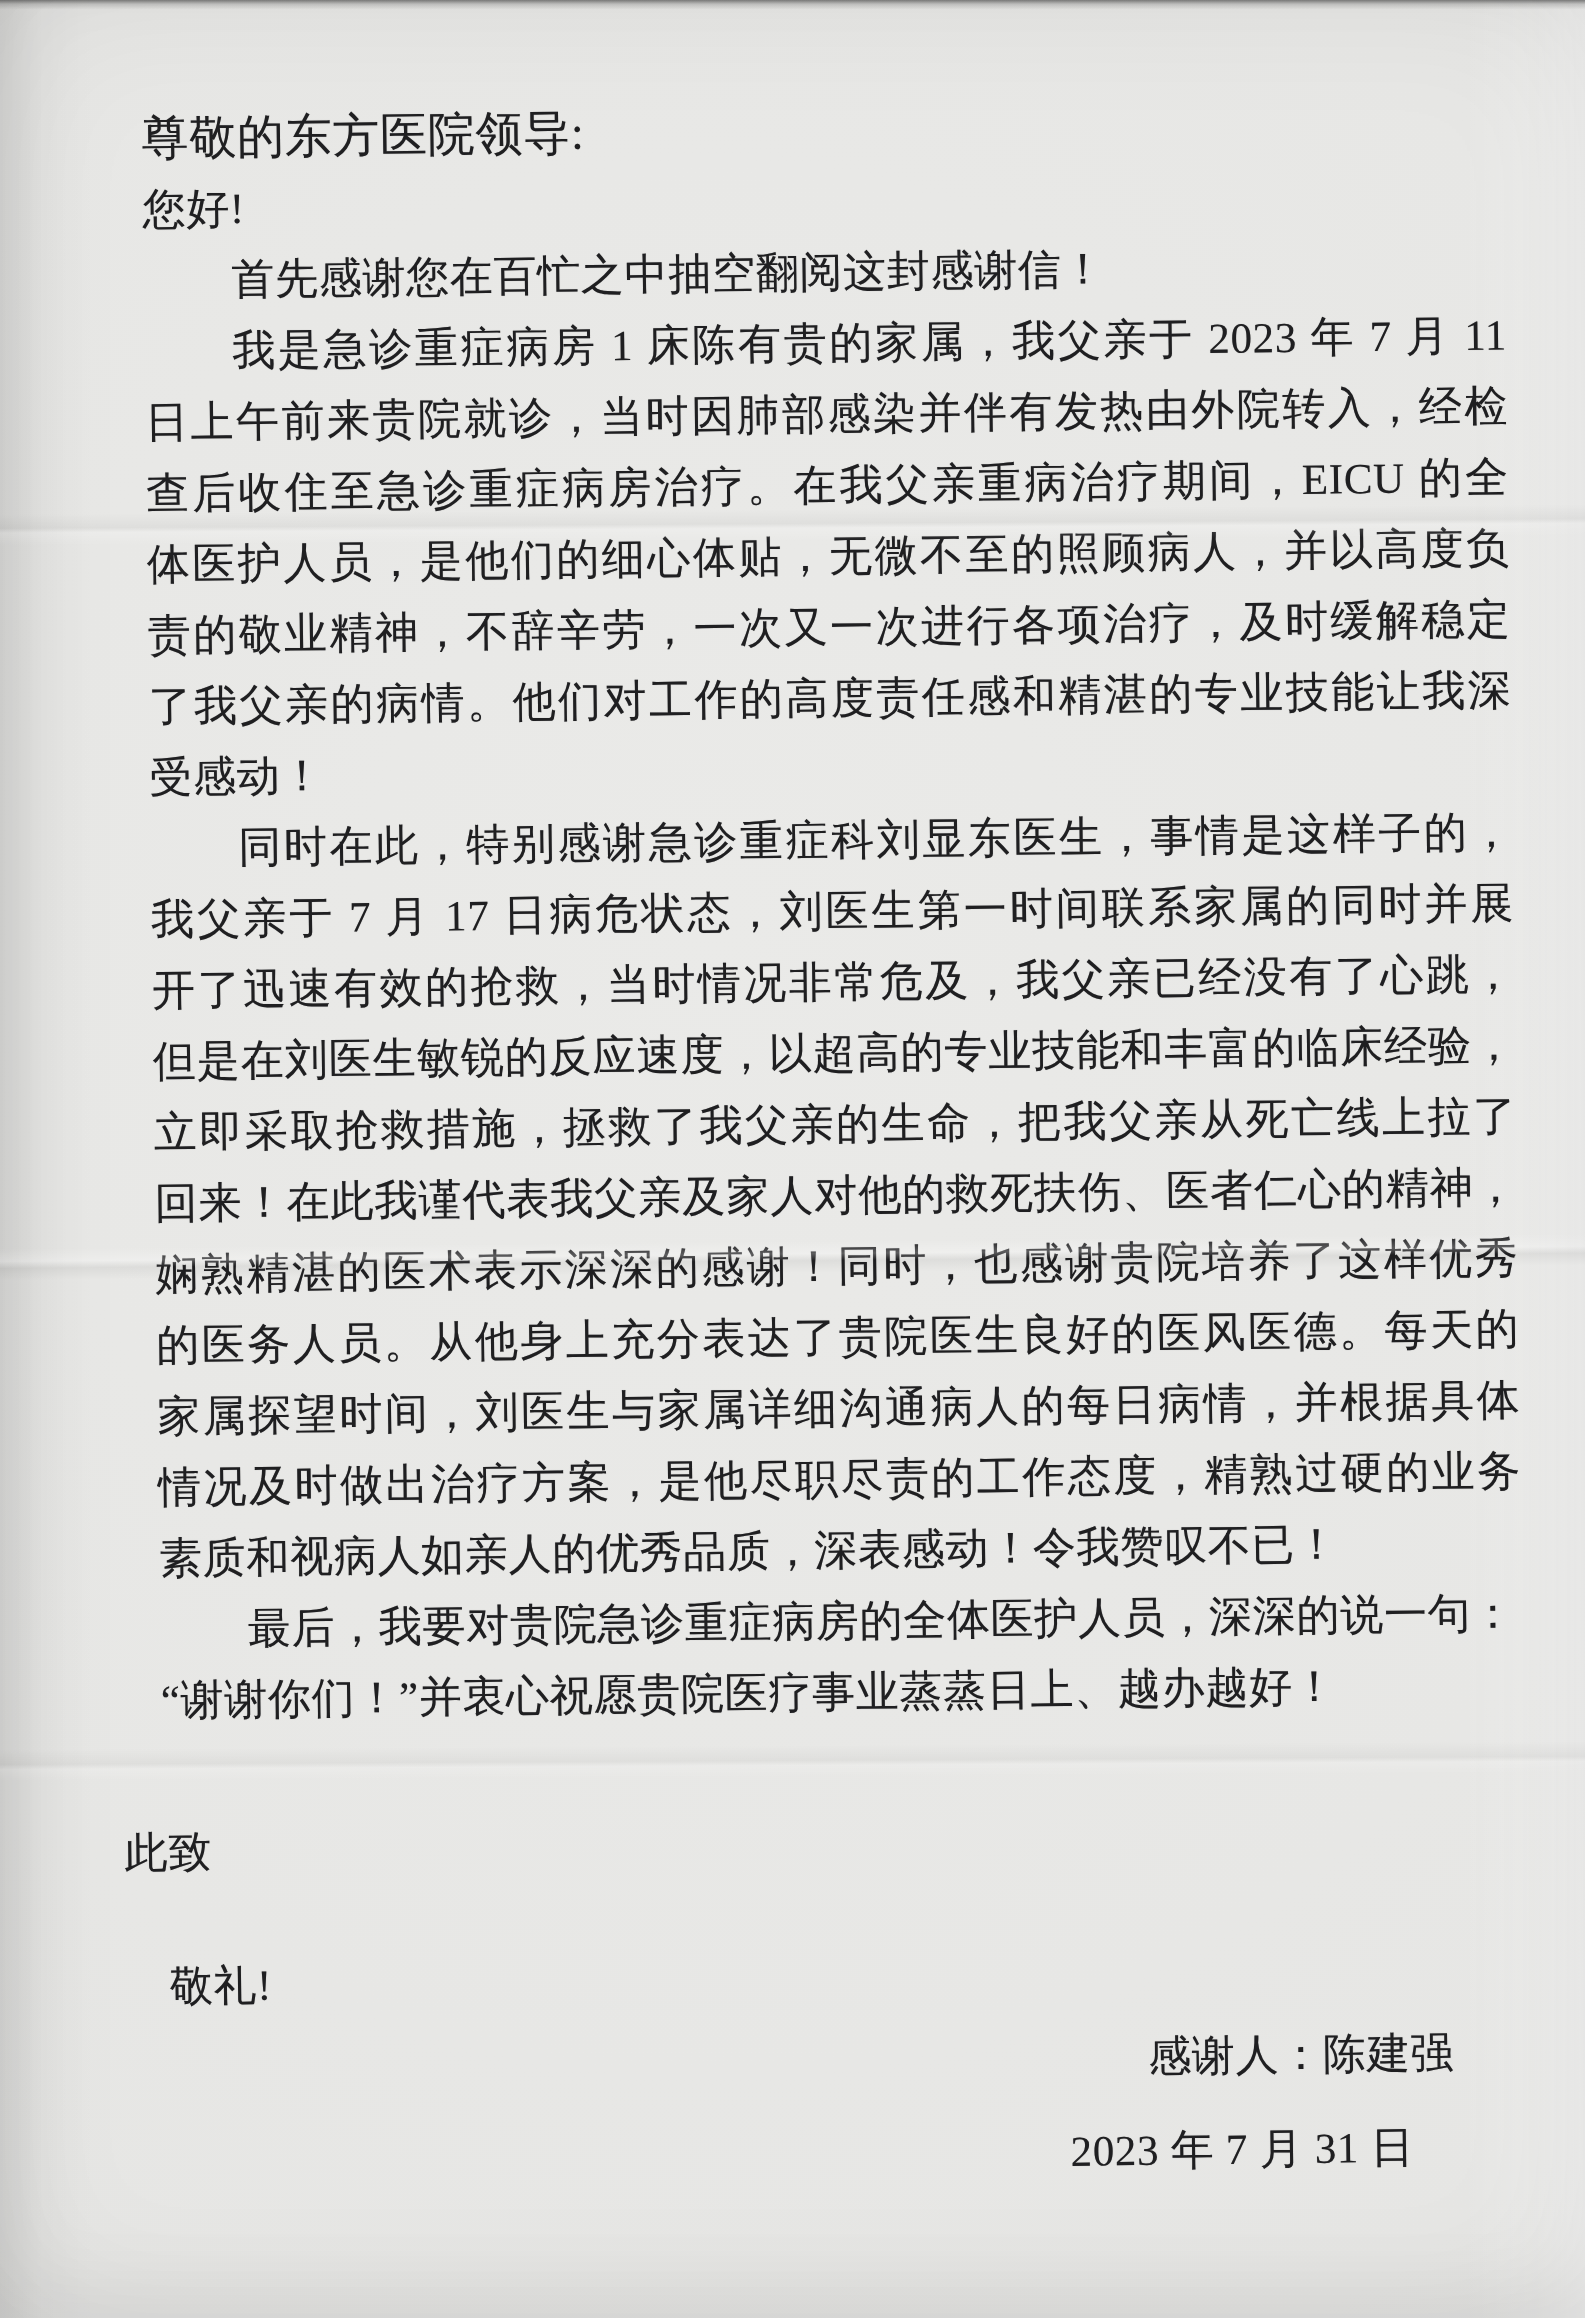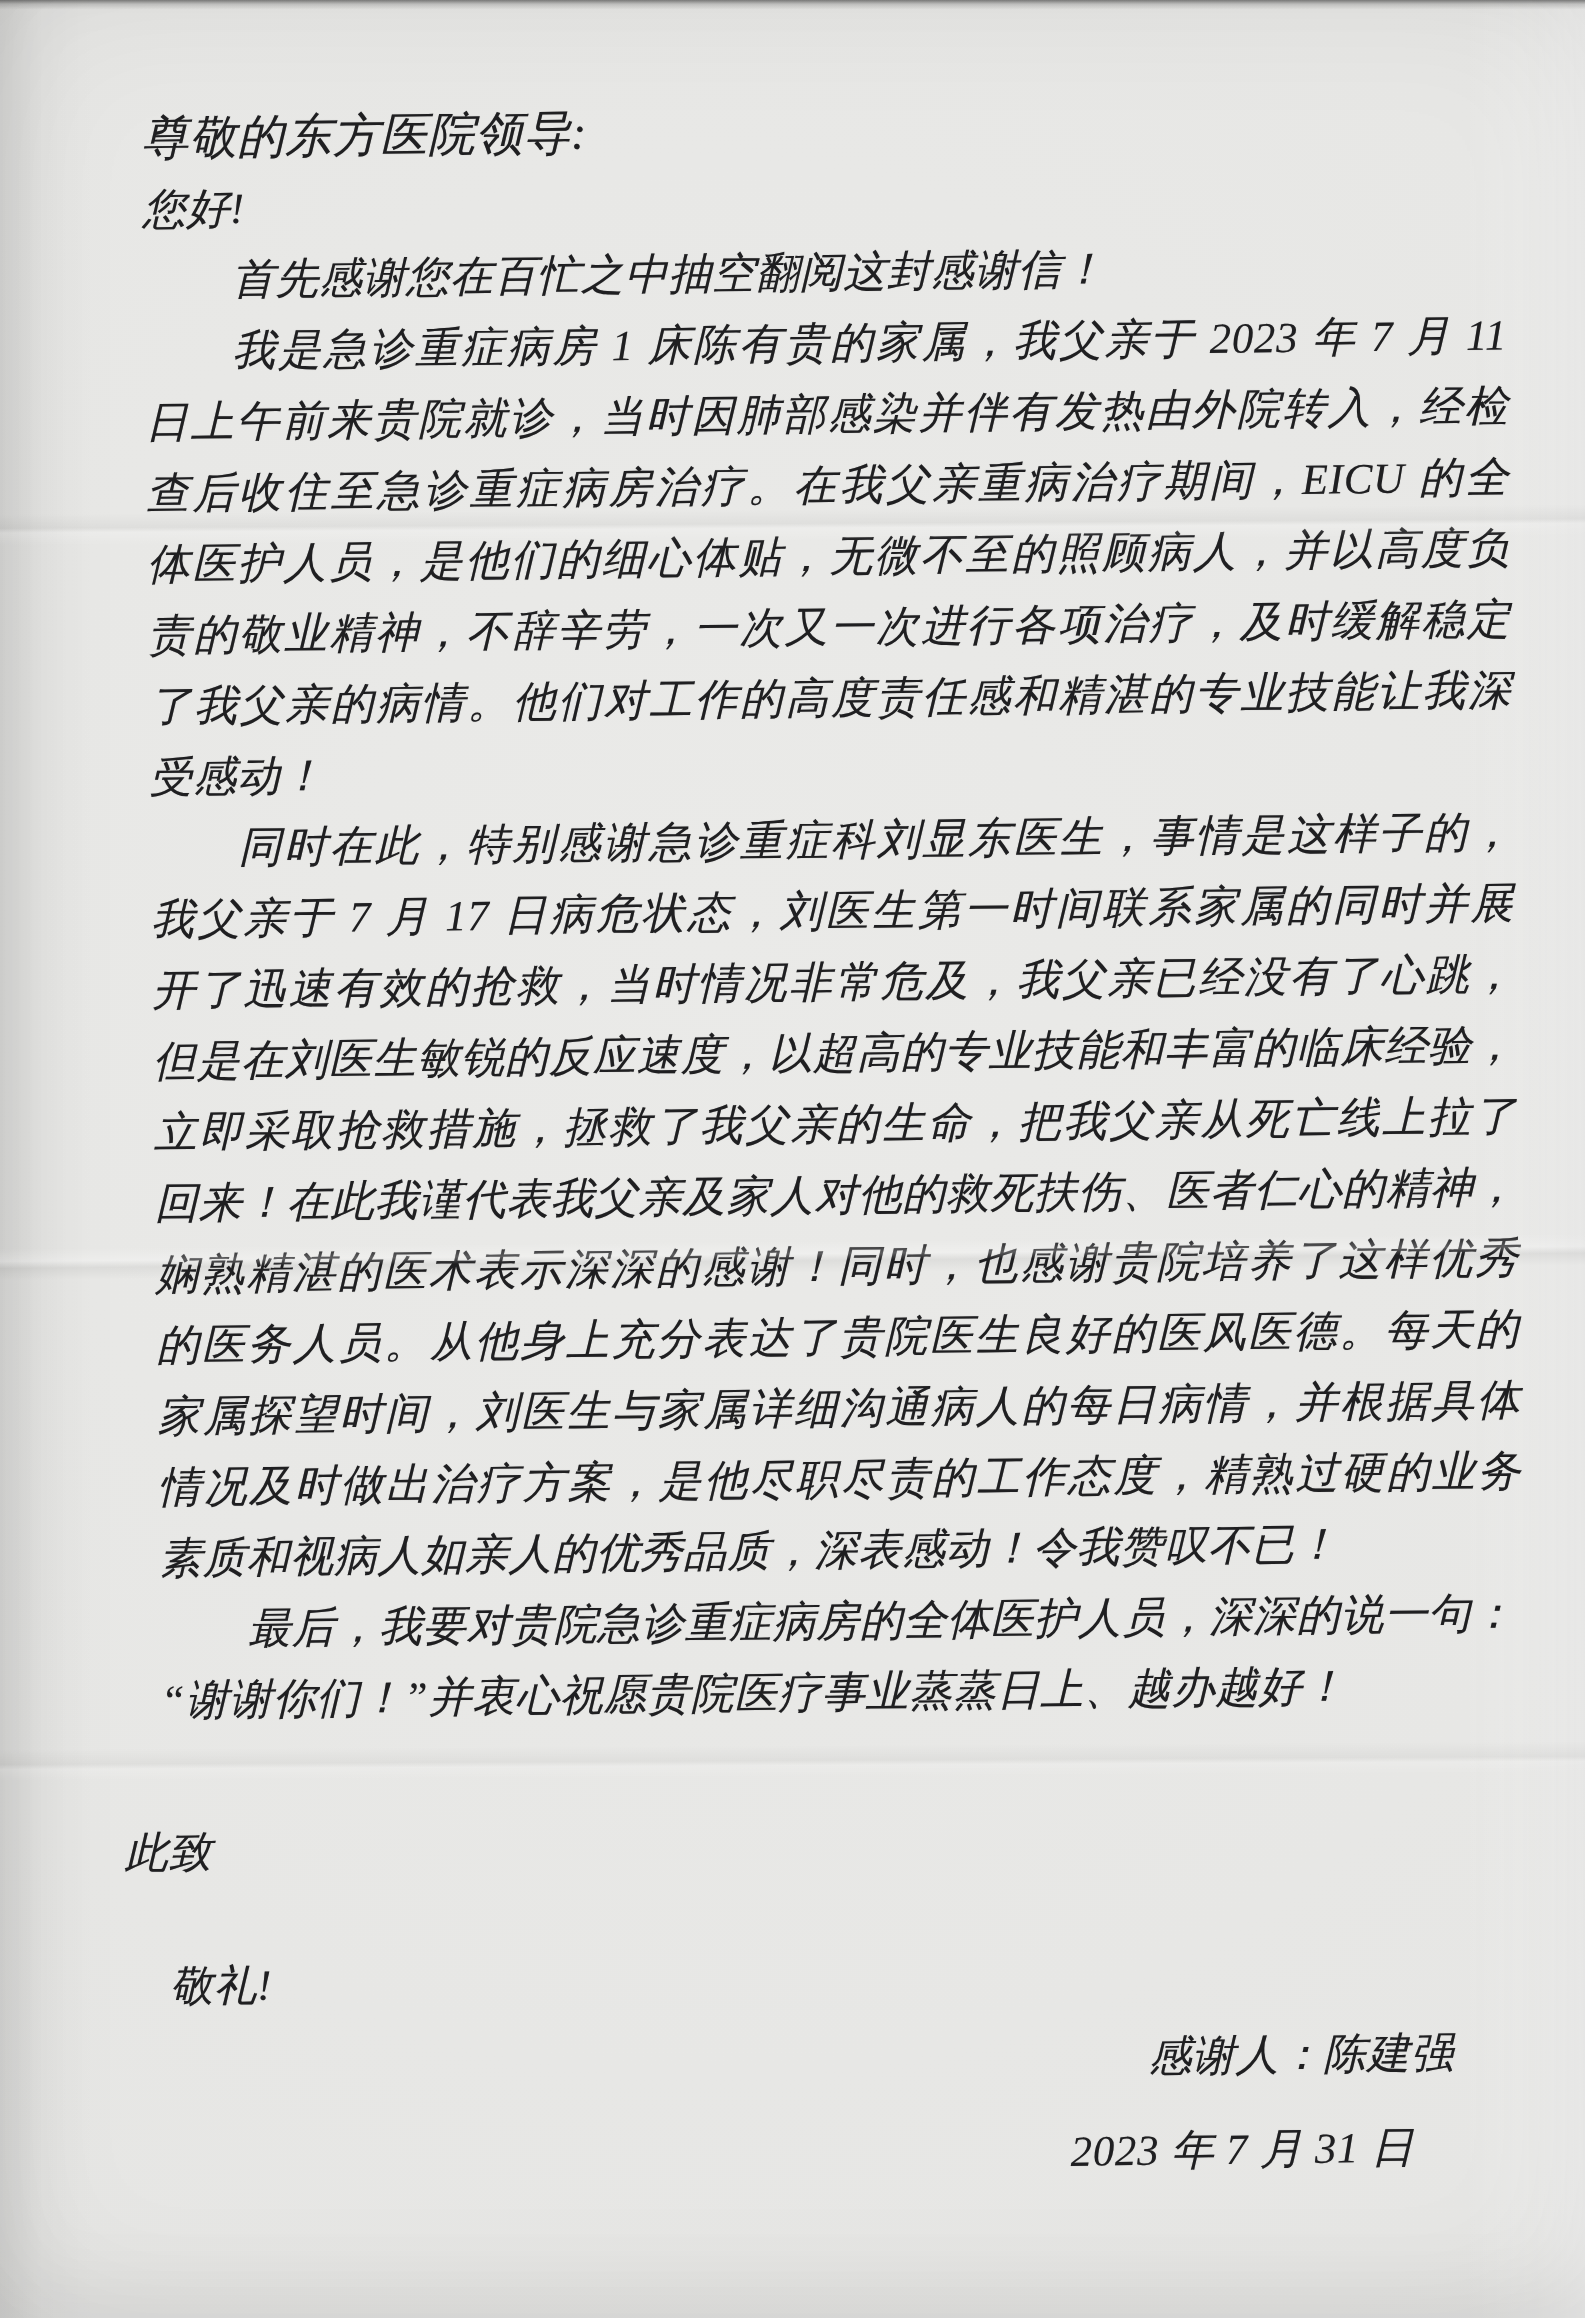--- a/index.html
+++ b/index.html
@@ -16,21 +16,20 @@
   .photo {
     position: relative;
     width: 1586px;
     height: 2319px;
     background:
       linear-gradient(180deg, rgba(40,40,40,0.55) 0px, rgba(40,40,40,0.18) 4.1px, rgba(0,0,0,0) 9.6px),
       linear-gradient(90deg, rgba(0,0,0,0.07) 0px, rgba(0,0,0,0.02) 41px, rgba(0,0,0,0) 96px),
       linear-gradient(270deg, rgba(255,255,255,0.55) 0px, rgba(255,255,255,0.22) 48px, rgba(255,255,255,0) 123px),
       radial-gradient(ellipse 160% 120% at 45% 40%, #eaeae8 0%, #e6e6e4 55%, #dededc 100%);
     overflow: hidden;
-    font-style: italic;
   }
   
   .crease {
     position: absolute;
     left: -27.4px;
     right: -27.4px;
     height: 32px;
     pointer-events: none;
   }
   .crease-a {

